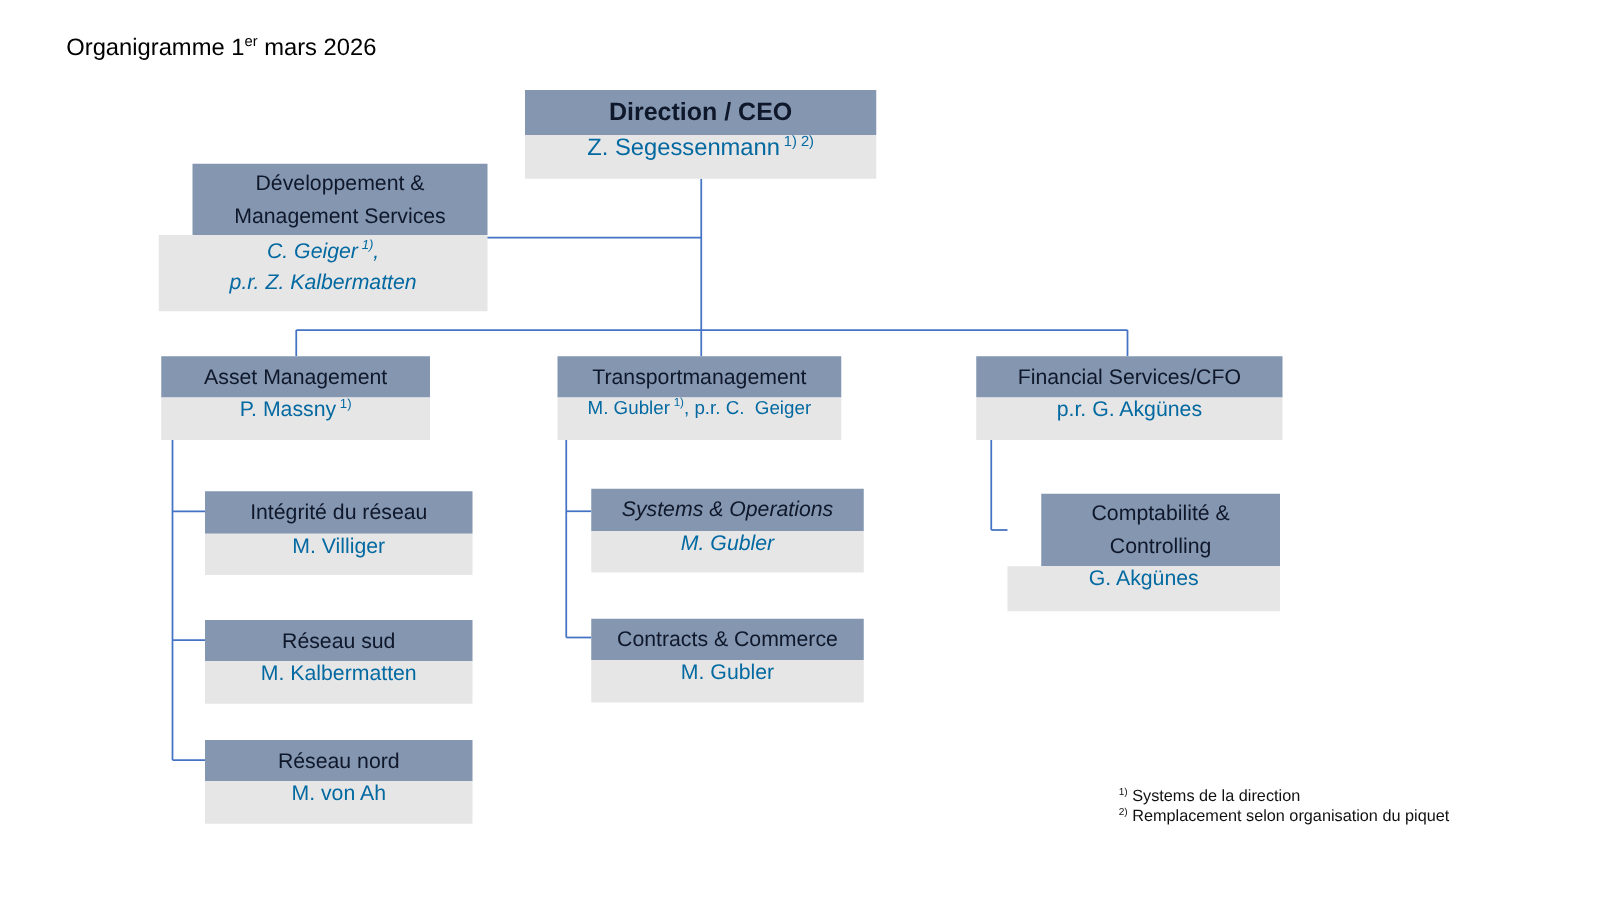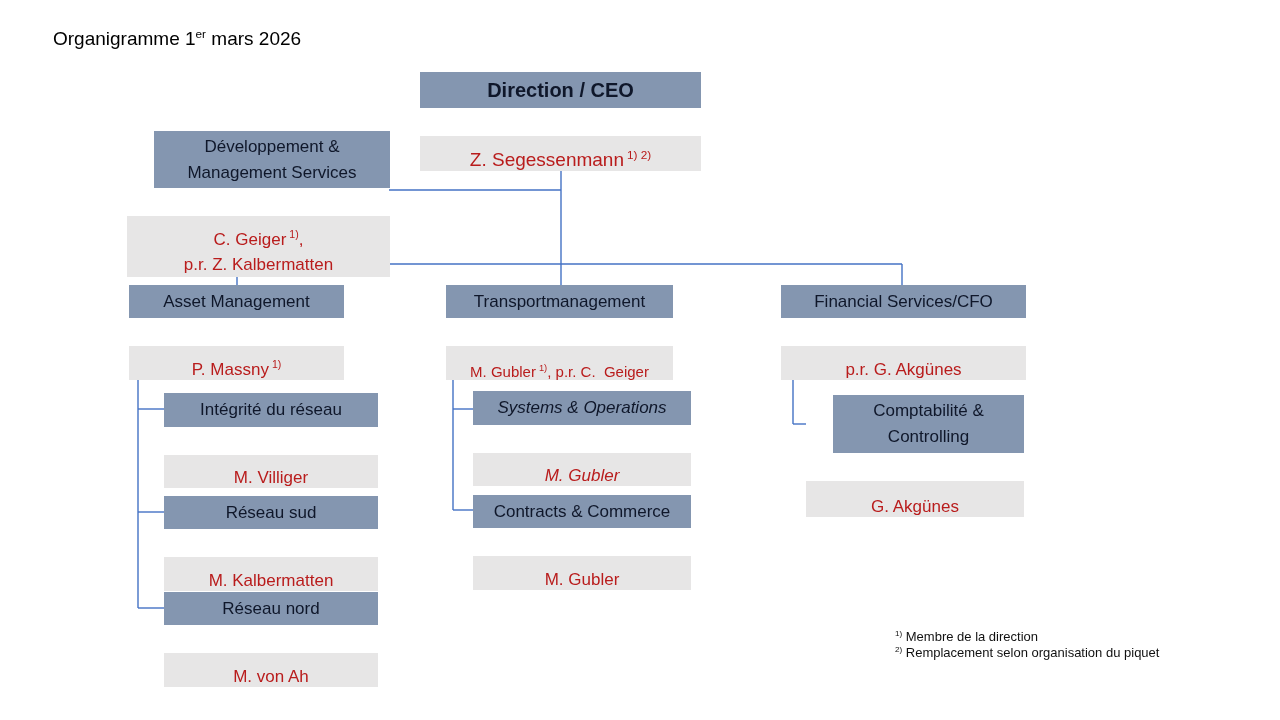--- a/index.html
+++ b/index.html
@@ -43,36 +43,35 @@
     display: flex;
     flex-direction: column;
     align-items: center;
     justify-content: center;
     text-align: center;
     font-size: 17px;
     white-space: nowrap;
   }
   .bdy {
     background: var(--body-bg, #E7E6E6);
-    color: #b91c1c;
+    color: #0369a1;
     display: flex;
     flex-direction: column;
     align-items: center;
-    justify-content: flex-end;
+    justify-content: flex-start;
     text-align: center;
     font-size: 17px;
     white-space: nowrap;
-    margin-top: 28px;
   }
   .hdr-ceo { font-size: 20px; font-weight: bold; }
   .bdy-ceo { font-size: 19px; }
   .bdy-transport { font-size: 15px; }
   .hdr-two { line-height: 26px; margin-left: 27px; }
   .bdy-two { line-height: 25px; }
-  .bdy .line { display: block; }
+  .bdy .line { display: block; font-style: italic; }
   .bdy sup { margin-left: 3px; }
   #footnotes {
     position: absolute;
     left: 895px; top: 629px;
     font-size: 13px;
     line-height: 16px;
     color: #111111;
     white-space: nowrap;
   }
 </style>
@@ -196,17 +195,17 @@
     <div class="hdr hdr-two" style="height:58px;">
       <span class="line">Comptabilité &amp;</span>
       <span class="line">Controlling</span>
     </div>
     <div class="bdy" style="height:36px;">
         <span>G. Akgünes</span>
       </div>
   </div>
 
   <div id="footnotes">
-    <div class="footnote"><sup>1)</sup><span> Membre de la direction</span></div>
+    <div class="footnote"><sup>1)</sup><span> Systems de la direction</span></div>
     <div class="footnote"><sup>2)</sup><span> Remplacement selon organisation du piquet</span></div>
   </div>
 
 </div>
 
 </body></html>

